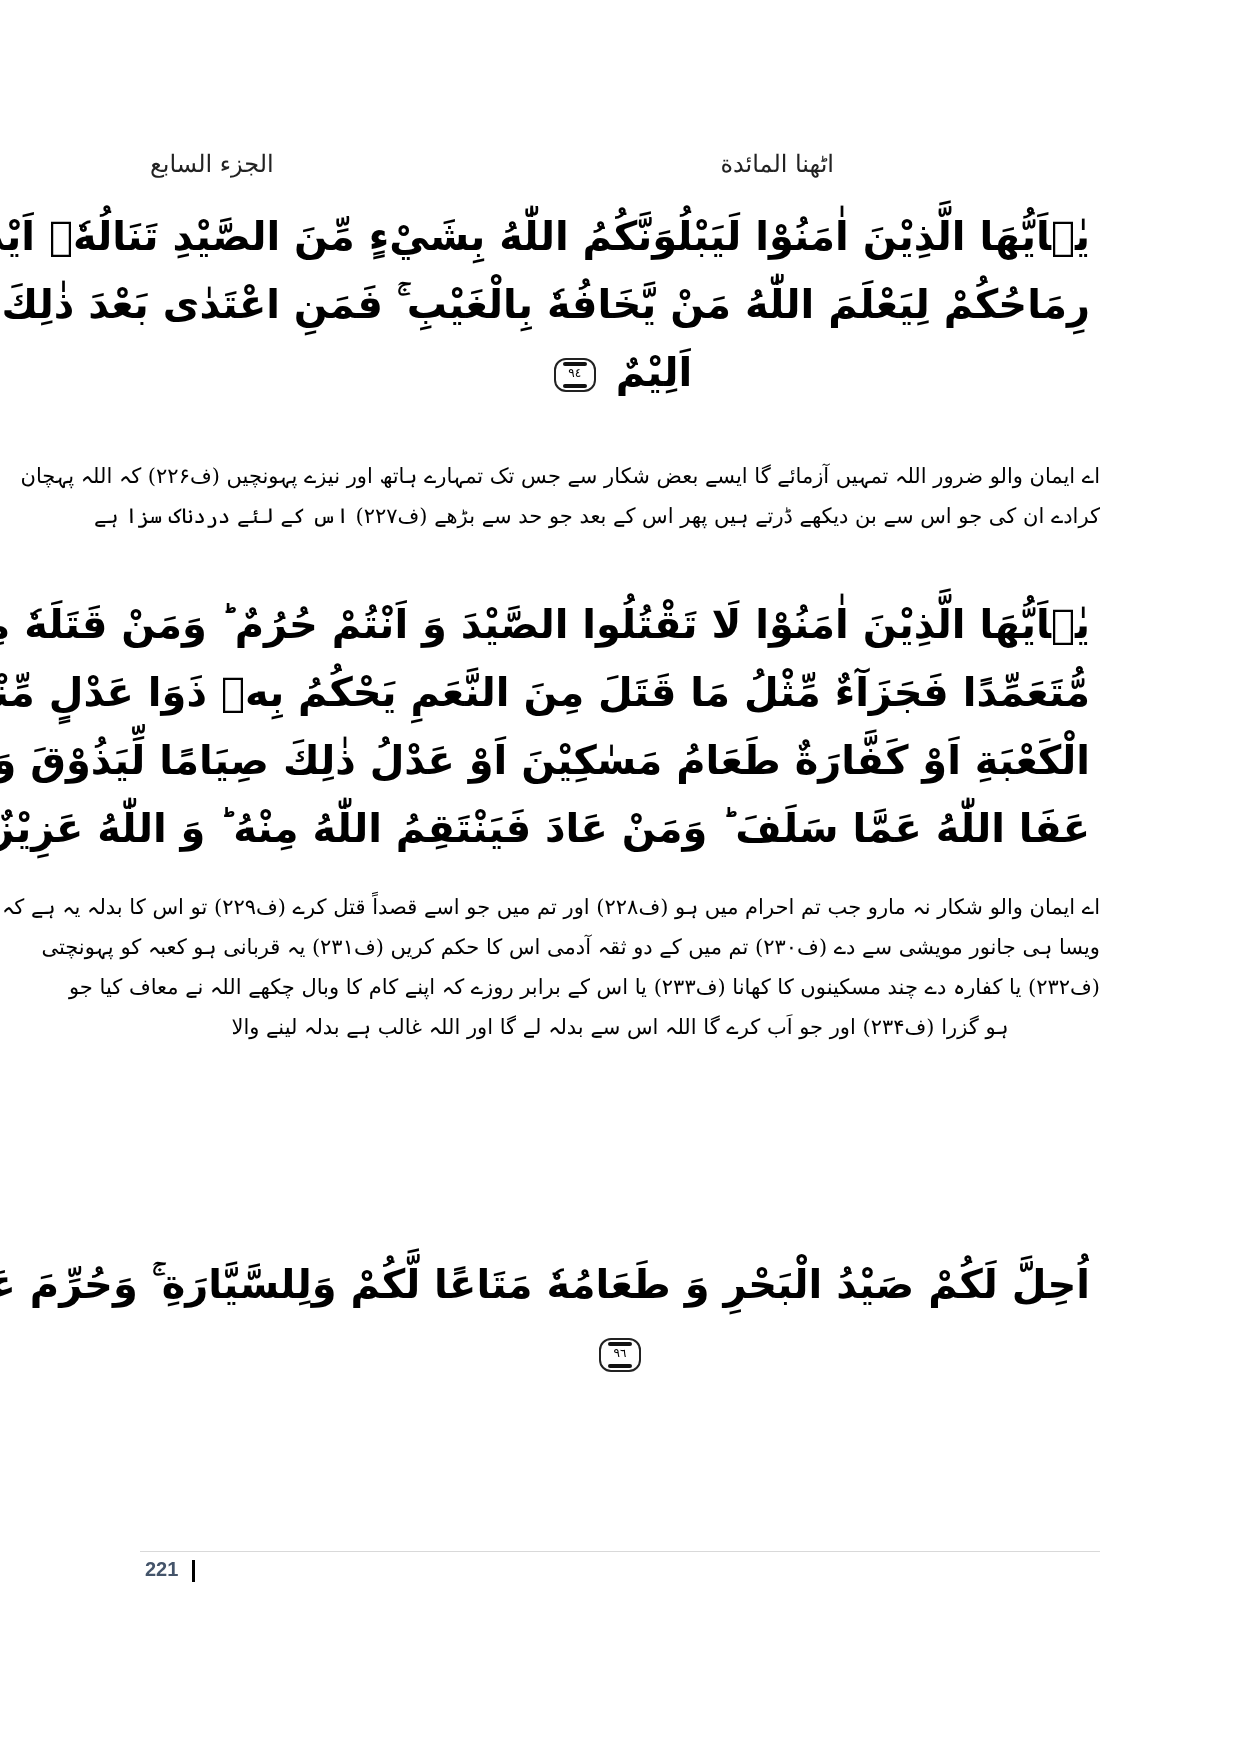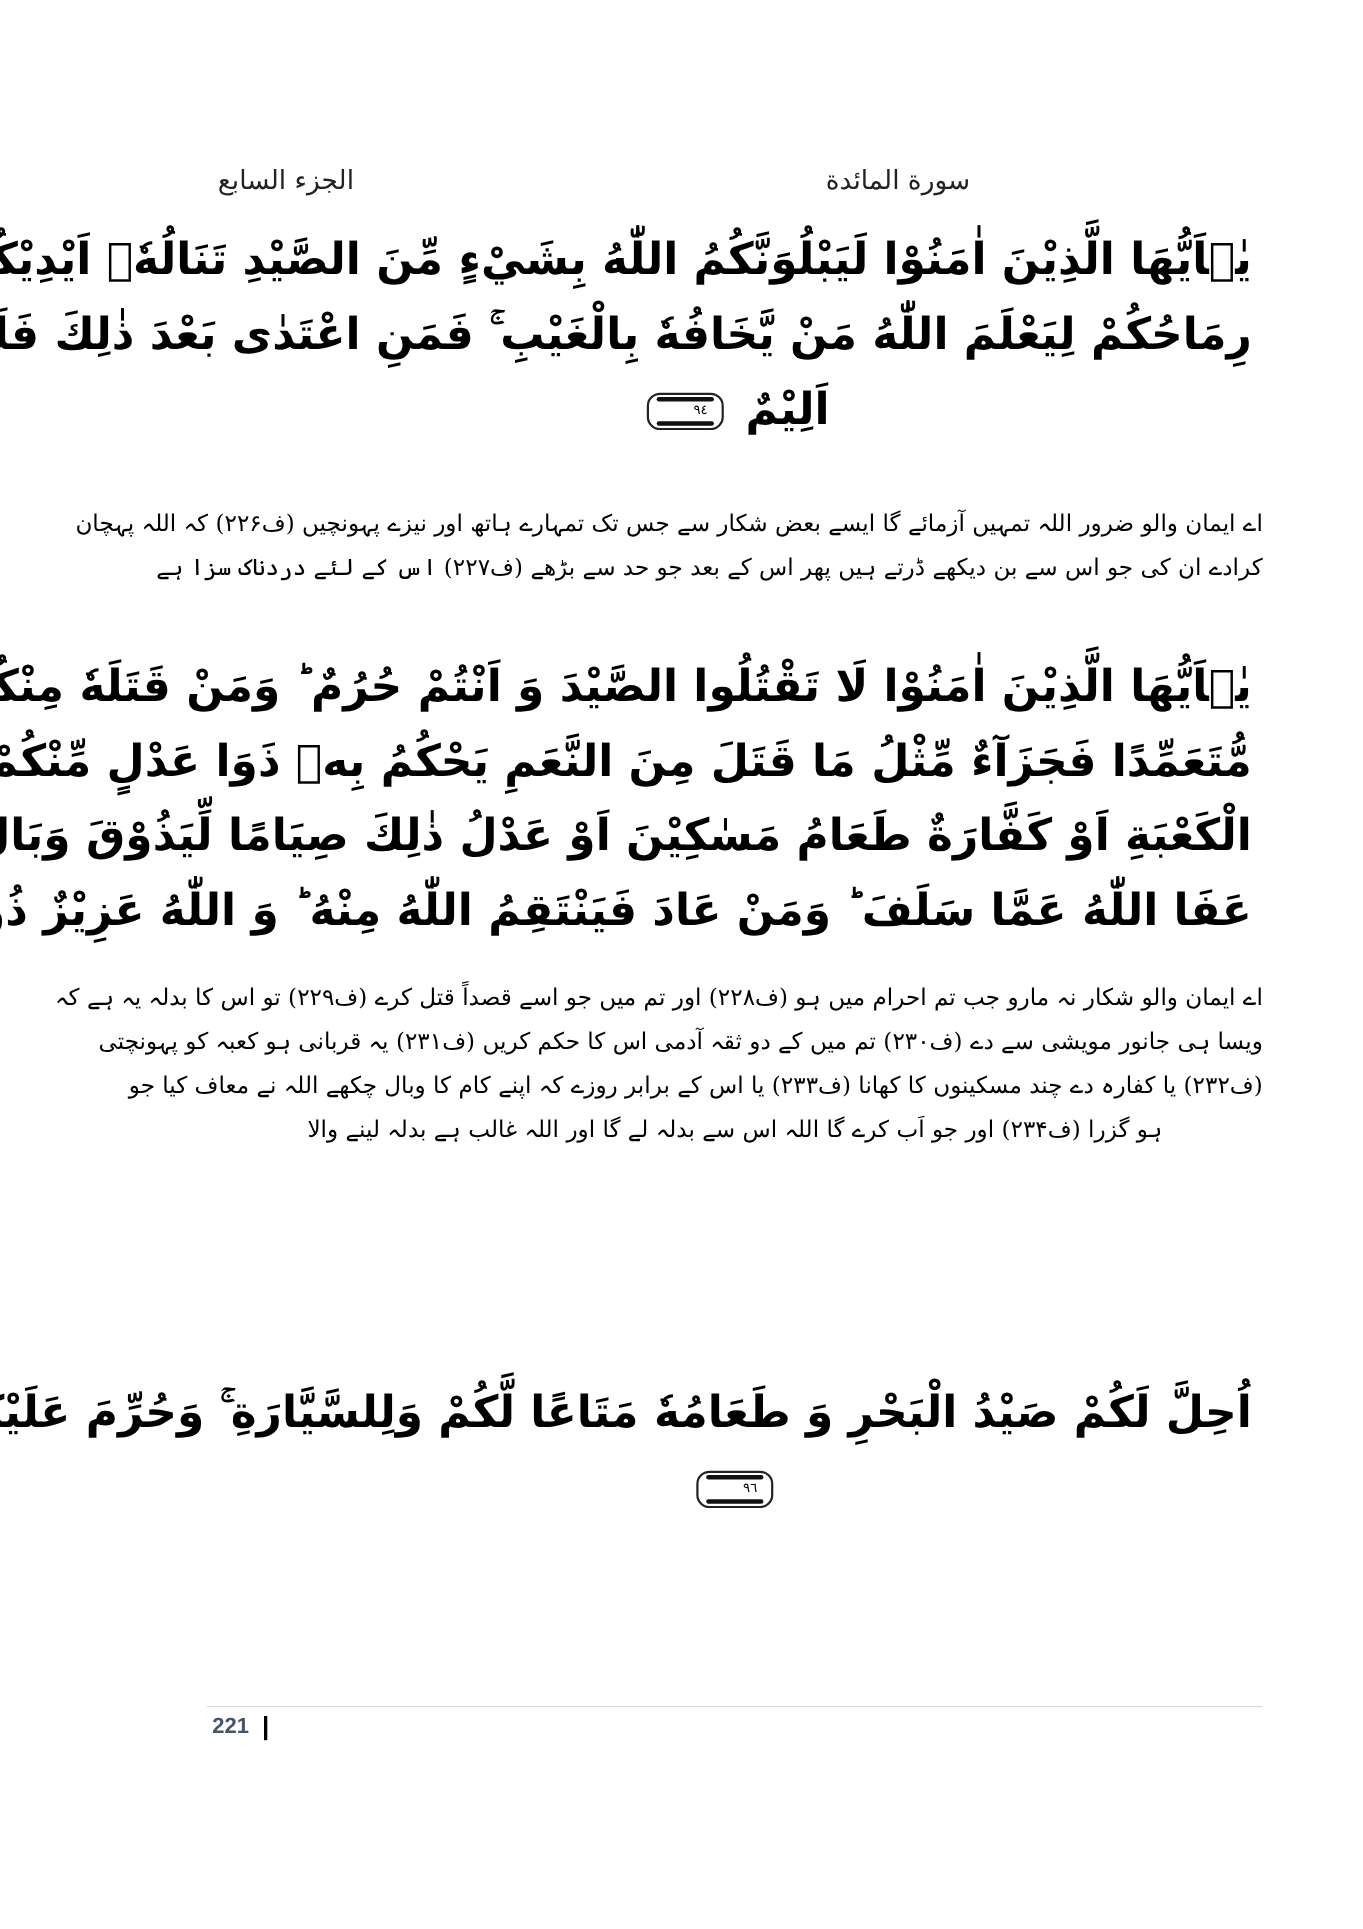--- a/index.html
+++ b/index.html
@@ -1,41 +1,41 @@
 <!DOCTYPE html>
 <html><head>
 <meta charset="utf-8">
 <style>
   html, body { margin: 0; padding: 0; background: #ffffff; }
   body { width: 1239px; height: 1754px; position: relative; overflow: hidden; font-family: "DejaVu Sans", sans-serif; color: #000; }
-  .page { position: absolute; left: 0; top: 0; width: 984px; height: 1754px; margin-left: 48px; }
+  .page { position: absolute; left: 0; top: 0; width: 984px; height: 1754px; }
   .hdr { position: absolute; top: 150px; font-family: "DejaVu Serif", serif; font-size: 24px; color: #222; direction: rtl; }
   .hdr-left { left: 150px; }
   .hdr-right { right: 150px; }
   .verse-block { position: absolute; left: 150px; width: 940px; direction: rtl; text-align: center; }
   .arabic-line { font-family: "DejaVu Sans", sans-serif; font-weight: bold; font-size: 40px; line-height: 68px; white-space: nowrap; text-align: justify; text-align-last: justify; direction: rtl; }
   .arabic-line.center { text-align: center; text-align-last: center; }
-  .ayah-marker { display: inline-block; vertical-align: middle; margin: 0 6px; width: 38px; height: 30px; border: 2px solid #222; border-radius: 12px; position: relative; font-size: 12px; line-height: 26px; text-align: center; font-weight: normal; padding-left: 28px; }
+  .ayah-marker { display: inline-block; vertical-align: middle; margin: 0 6px; width: 38px; height: 30px; border: 2px solid #222; border-radius: 12px; position: relative; font-size: 12px; line-height: 26px; text-align: center; font-weight: normal; }
   .ayah-marker::before, .ayah-marker::after { content: ""; position: absolute; left: 7px; right: 7px; height: 4px; background: #111; border-radius: 2px; }
   .ayah-marker::before { top: 2px; }
   .ayah-marker::after { bottom: 2px; }
   .urdu-block { position: absolute; left: 140px; width: 960px; direction: rtl; }
   .urdu-line { font-family: "DejaVu Serif", serif; font-size: 21px; line-height: 40px; white-space: nowrap; text-align: justify; text-align-last: justify; }
   .urdu-line.center { text-align: left; text-align-last: center; }
   .footer-rule { position: absolute; left: 140px; top: 1551px; width: 960px; height: 1px; background: #d9d9d9; }
   .page-number { position: absolute; left: 145px; top: 1558px; font-family: "Liberation Sans", sans-serif; font-weight: bold; font-size: 20px; color: #44546a; }
   .page-bar { position: absolute; left: 192px; top: 1560px; width: 3px; height: 22px; background: #000; }
 </style>
 </head>
 <body>
 
 <div class="page">
 
   <div class="hdr hdr-left">الجزء السابع</div>
-  <div class="hdr hdr-right">سورة المائدة</div>
+  <div class="hdr hdr-right">اٹھنا المائدة</div>
 
   <div class="verse-block" style="top:202px;">
     <div class="arabic-line">يٰۤاَيُّهَا الَّذِيْنَ اٰمَنُوْا لَيَبْلُوَنَّكُمُ اللّٰهُ بِشَيْءٍ مِّنَ الصَّيْدِ تَنَالُهٗۤ اَيْدِيْكُمْ وَ</div>
     <div class="arabic-line">رِمَاحُكُمْ لِيَعْلَمَ اللّٰهُ مَنْ يَّخَافُهٗ بِالْغَيْبِ ۚ فَمَنِ اعْتَدٰى بَعْدَ ذٰلِكَ فَلَهٗ عَذَابٌ</div>
     <div class="arabic-line center">
       <span>اَلِيْمٌ</span>
       <span class="ayah-marker">٩٤</span>
     </div>
   </div>
   <div class="urdu-block" style="top:456px;">

